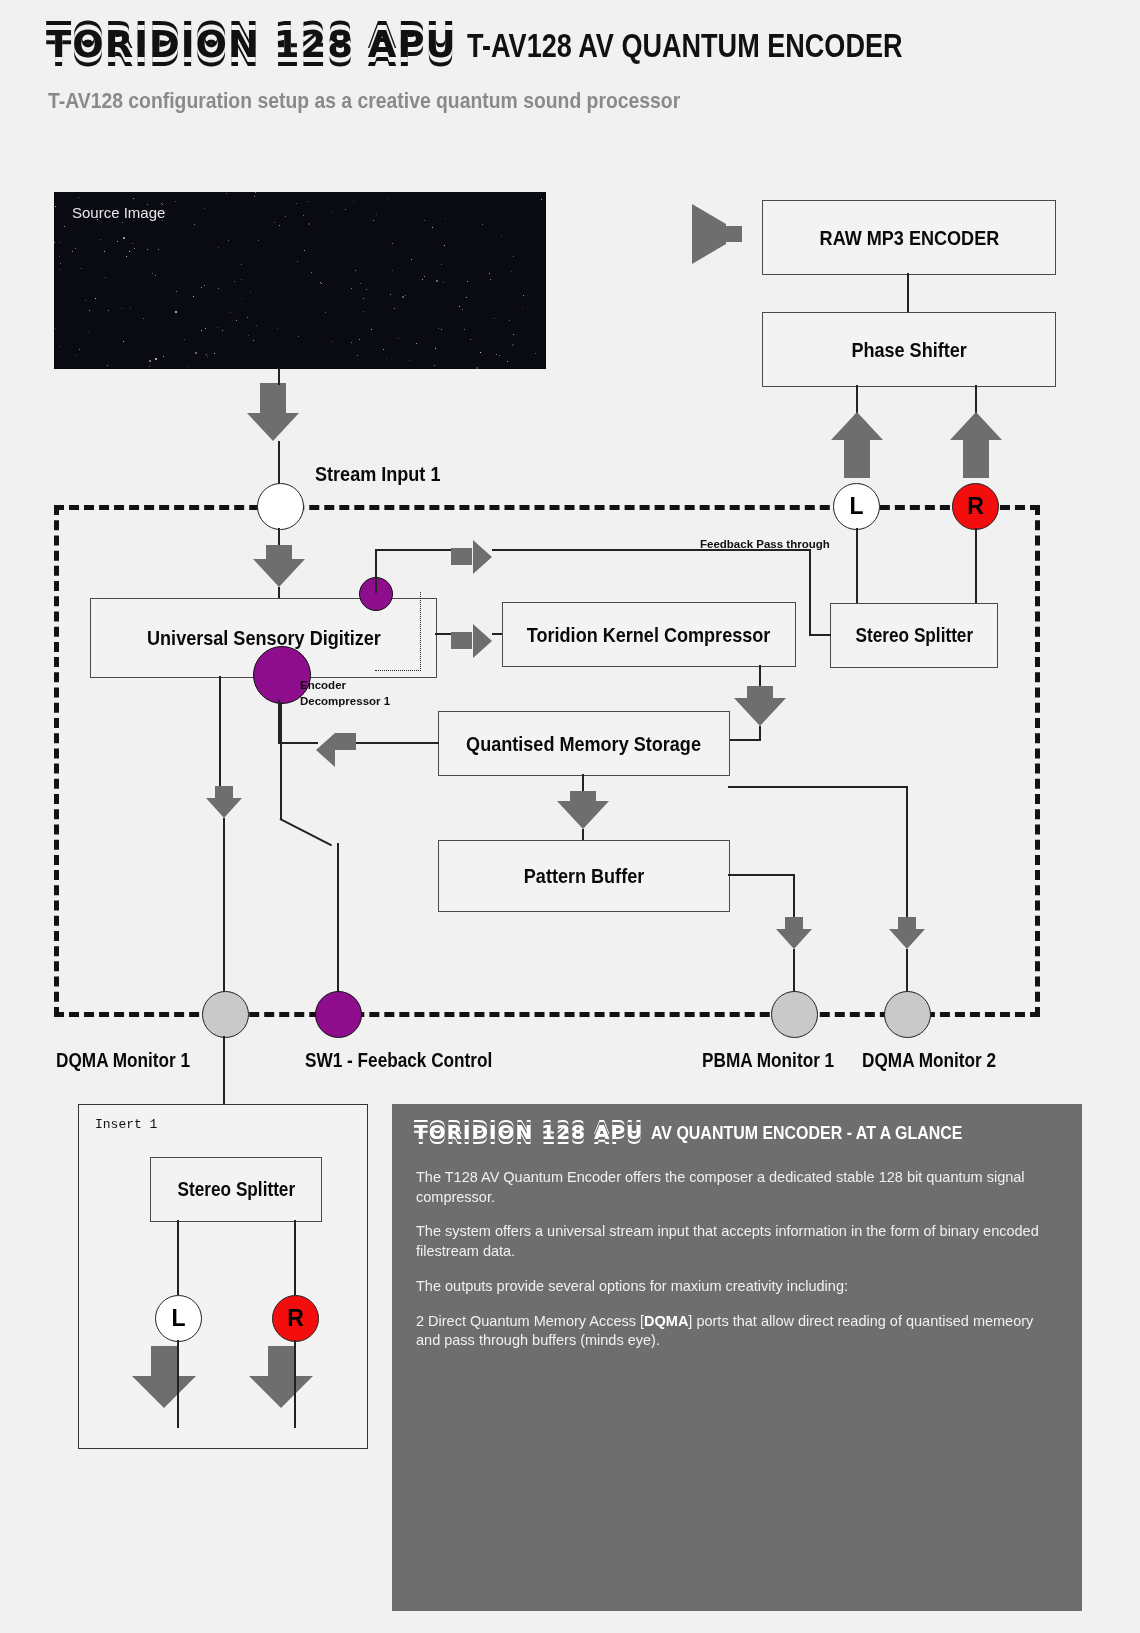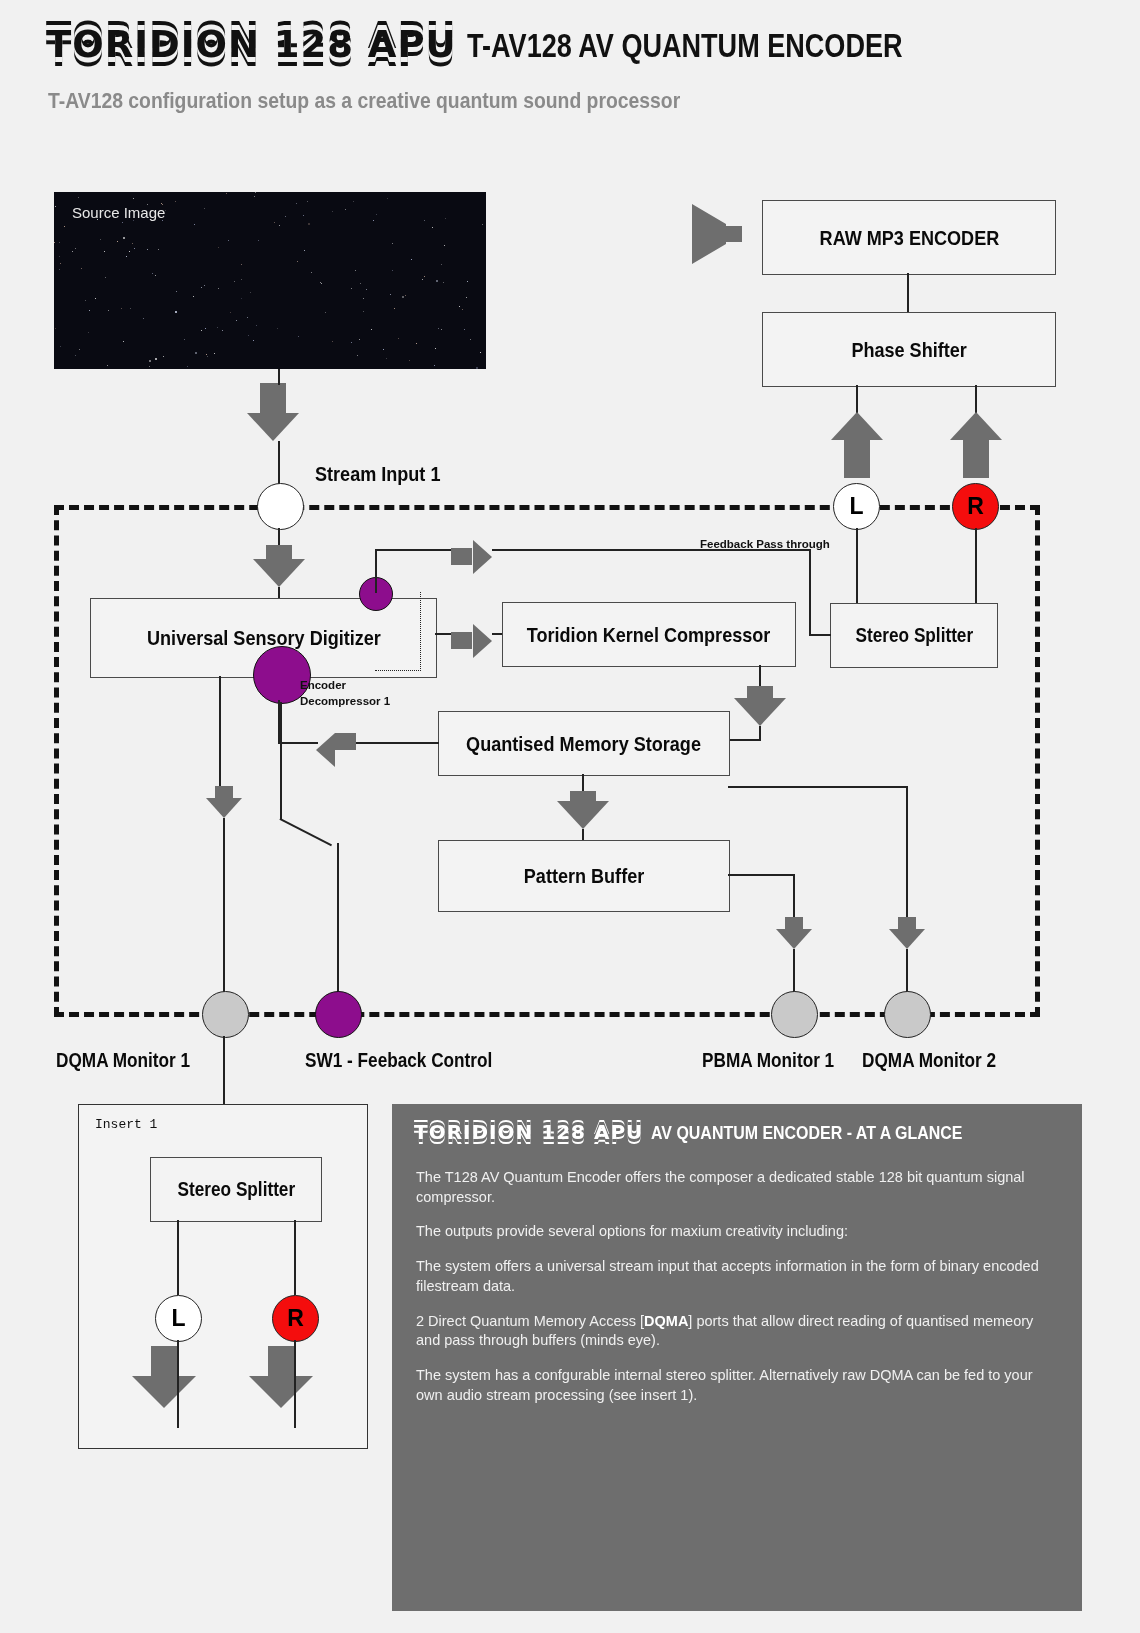--- a/index.html
+++ b/index.html
@@ -78,21 +78,21 @@
 
   
   #dashed-region{
     left:54px;top:505px;width:986px;height:512px;
     border:5px dashed #121212;box-sizing:border-box;
     background:transparent;
   }
 
   
   #source-image{
-    left:54px;top:192px;width:432px;height:177px;
+    left:54px;top:192px;width:492px;height:177px;
     background:#090a12;
     overflow:hidden;
   }
   #source-image .star{position:absolute;border-radius:50%;background:#fff;}
   #source-image-label{
     position:absolute;left:18px;top:12px;color:#e8e8e8;font-size:15px;font-weight:normal;
     font-family:"Liberation Sans", sans-serif;
   }
 
   
@@ -508,18 +508,17 @@
 <div class="abs line vline" style="left:177px;top:1340px;height:88px;"></div>
 <div class="abs line vline" style="left:294px;top:1340px;height:88px;"></div>
 
 <div class="abs" id="info-panel">
   <div id="info-panel-title">
     <span class="logo-word-sm">TORIDION 128 APU</span>
     <span class="panel-title-rest">AV QUANTUM ENCODER - AT A GLANCE</span>
   </div>
   <div id="info-panel-body">
     <p>The T128 AV Quantum Encoder offers the composer a dedicated stable 128 bit quantum signal compressor.</p>
+    <p>The system offers a universal stream input that accepts information in the form of binary encoded filestream data.</p>
     <p>The outputs provide several options for maxium creativity including:</p>
-    <p>The system offers a universal stream input that accepts information in the form of binary encoded filestream data.</p>
     <p><span>2 Direct Quantum Memory Access [</span><b>DQMA</b><span>] ports that allow direct reading of quantised memeory and pass through buffers (minds eye).</span></p>
-    <p>The system has a confgurable internal stereo splitter. Alternatively raw DQMA can be fed to your own audio stream processing (see insert 1).</p>
   </div>
 </div>
 
 </body></html>

